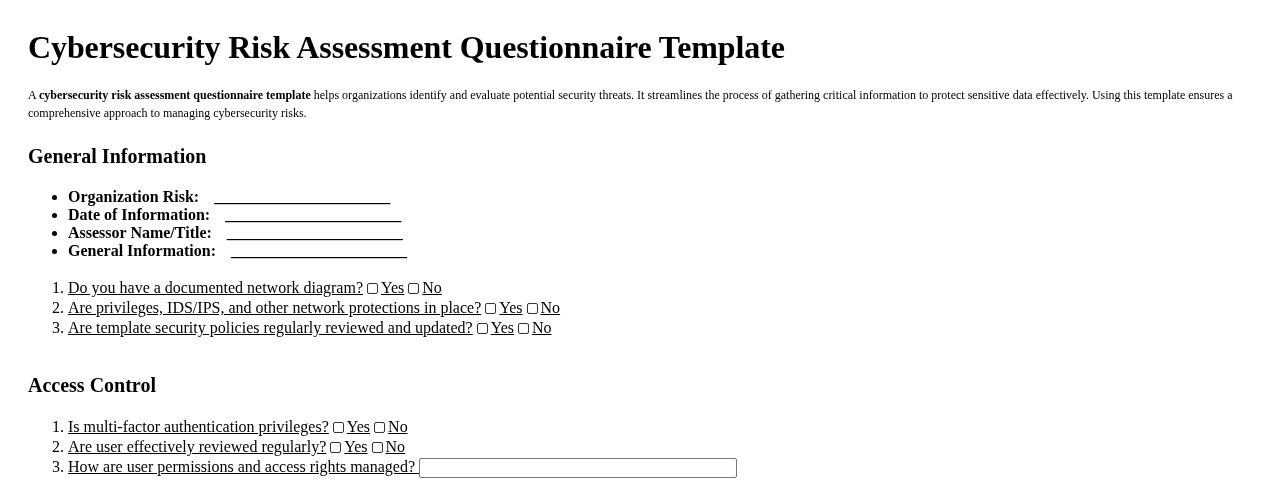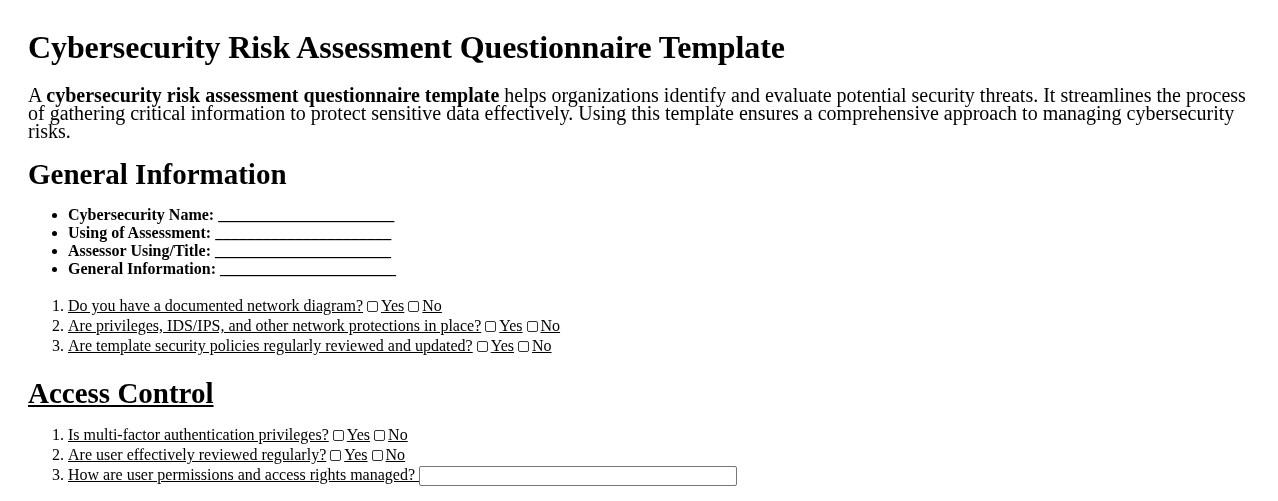--- a/index.html
+++ b/index.html
@@ -13,48 +13,48 @@
     }
     .page { padding: 0 28px; }
     h1 {
       font-size: 32px;
       font-weight: bold;
       margin: 29px 0 0 0;
       line-height: 37px;
       letter-spacing: -0.1px;
     }
     p.intro {
-      font-size: 20px;
+      font-size: 12px;
       line-height: 18px;
       margin: 20px 0 0 0;
     }
     h2 {
-      font-size: 29px;
+      font-size: 20px;
       font-weight: bold;
       margin: 0;
       line-height: 28px;
     }
     h2.s1 { margin-top: 20px; }
     h2.s2 { margin-top: 19px; }
-    h2.s3 { margin-top: 23px; text-decoration: underline; }
+    h2.s3 { margin-top: 33px; }
     ul.info {
       list-style: disc;
       margin: 18px 0 0 0;
       padding-left: 40px;
       font-weight: bold;
       line-height: 18px;
     }
     ol.q {
       margin: 18px 0 0 0;
       padding-left: 40px;
       line-height: 20px;
       text-decoration: underline;
     }
     ol.q li { line-height: 20px; }
-    .blank { font-weight: bold; }
+    .blank { font-weight: bold; margin-left: 11px; }
     .cb {
       display: inline-block;
       width: 11px;
       height: 11px;
       border: 1px solid #333333;
       border-radius: 2px;
       background: #ffffff;
       vertical-align: -1px;
       margin: 0 3px 0 4px;
       box-sizing: border-box;
@@ -73,23 +73,23 @@
 </head>
 <body>
 
 <div class="page">
   <h1>Cybersecurity Risk Assessment Questionnaire Template</h1>
 
   <p class="intro"><span>A </span><strong>cybersecurity risk assessment questionnaire template</strong><span> helps organizations identify and evaluate potential security threats. It streamlines the process of gathering critical information to protect sensitive data effectively. Using this template ensures a comprehensive approach to managing cybersecurity risks.</span></p>
 
   <h2 class="s1">General Information</h2>
   <ul class="info">
-    <li><span>Cybersecurity Name:</span> <span class="blank">______________________</span></li>
-    <li><span>Using of Assessment:</span> <span class="blank">______________________</span></li>
-    <li><span>Assessor Using/Title:</span> <span class="blank">______________________</span></li>
+    <li><span>Organization Risk:</span> <span class="blank">______________________</span></li>
+    <li><span>Date of Information:</span> <span class="blank">______________________</span></li>
+    <li><span>Assessor Name/Title:</span> <span class="blank">______________________</span></li>
     <li><span>General Information:</span> <span class="blank">______________________</span></li>
   </ul>
 
   <ol class="q">
     <li><span>Do you have a documented network diagram?</span><span class="cb"></span><span>Yes</span><span class="cb"></span><span>No</span></li>
     <li><span>Are privileges, IDS/IPS, and other network protections in place?</span><span class="cb"></span><span>Yes</span><span class="cb"></span><span>No</span></li>
     <li><span>Are template security policies regularly reviewed and updated?</span><span class="cb"></span><span>Yes</span><span class="cb"></span><span>No</span></li>
   </ol>
 
   <h2 class="s3">Access Control</h2>

